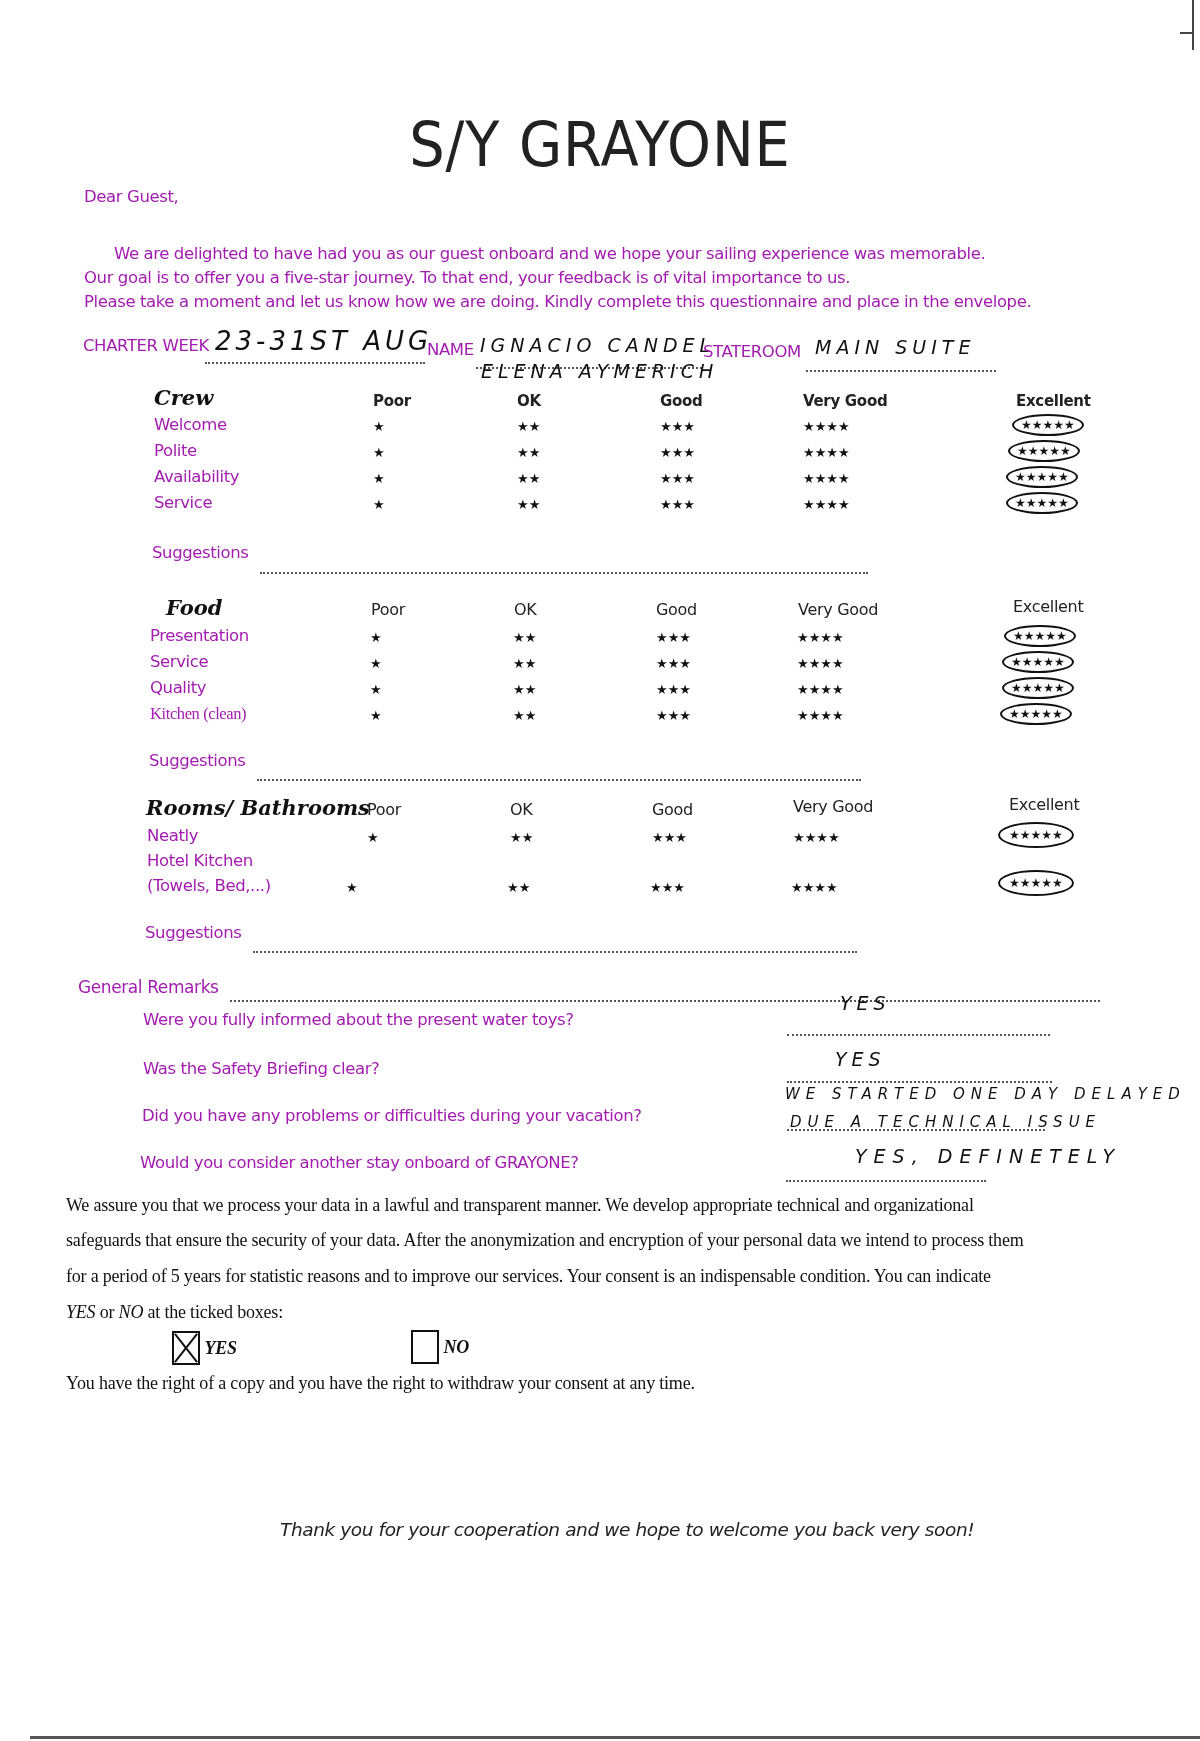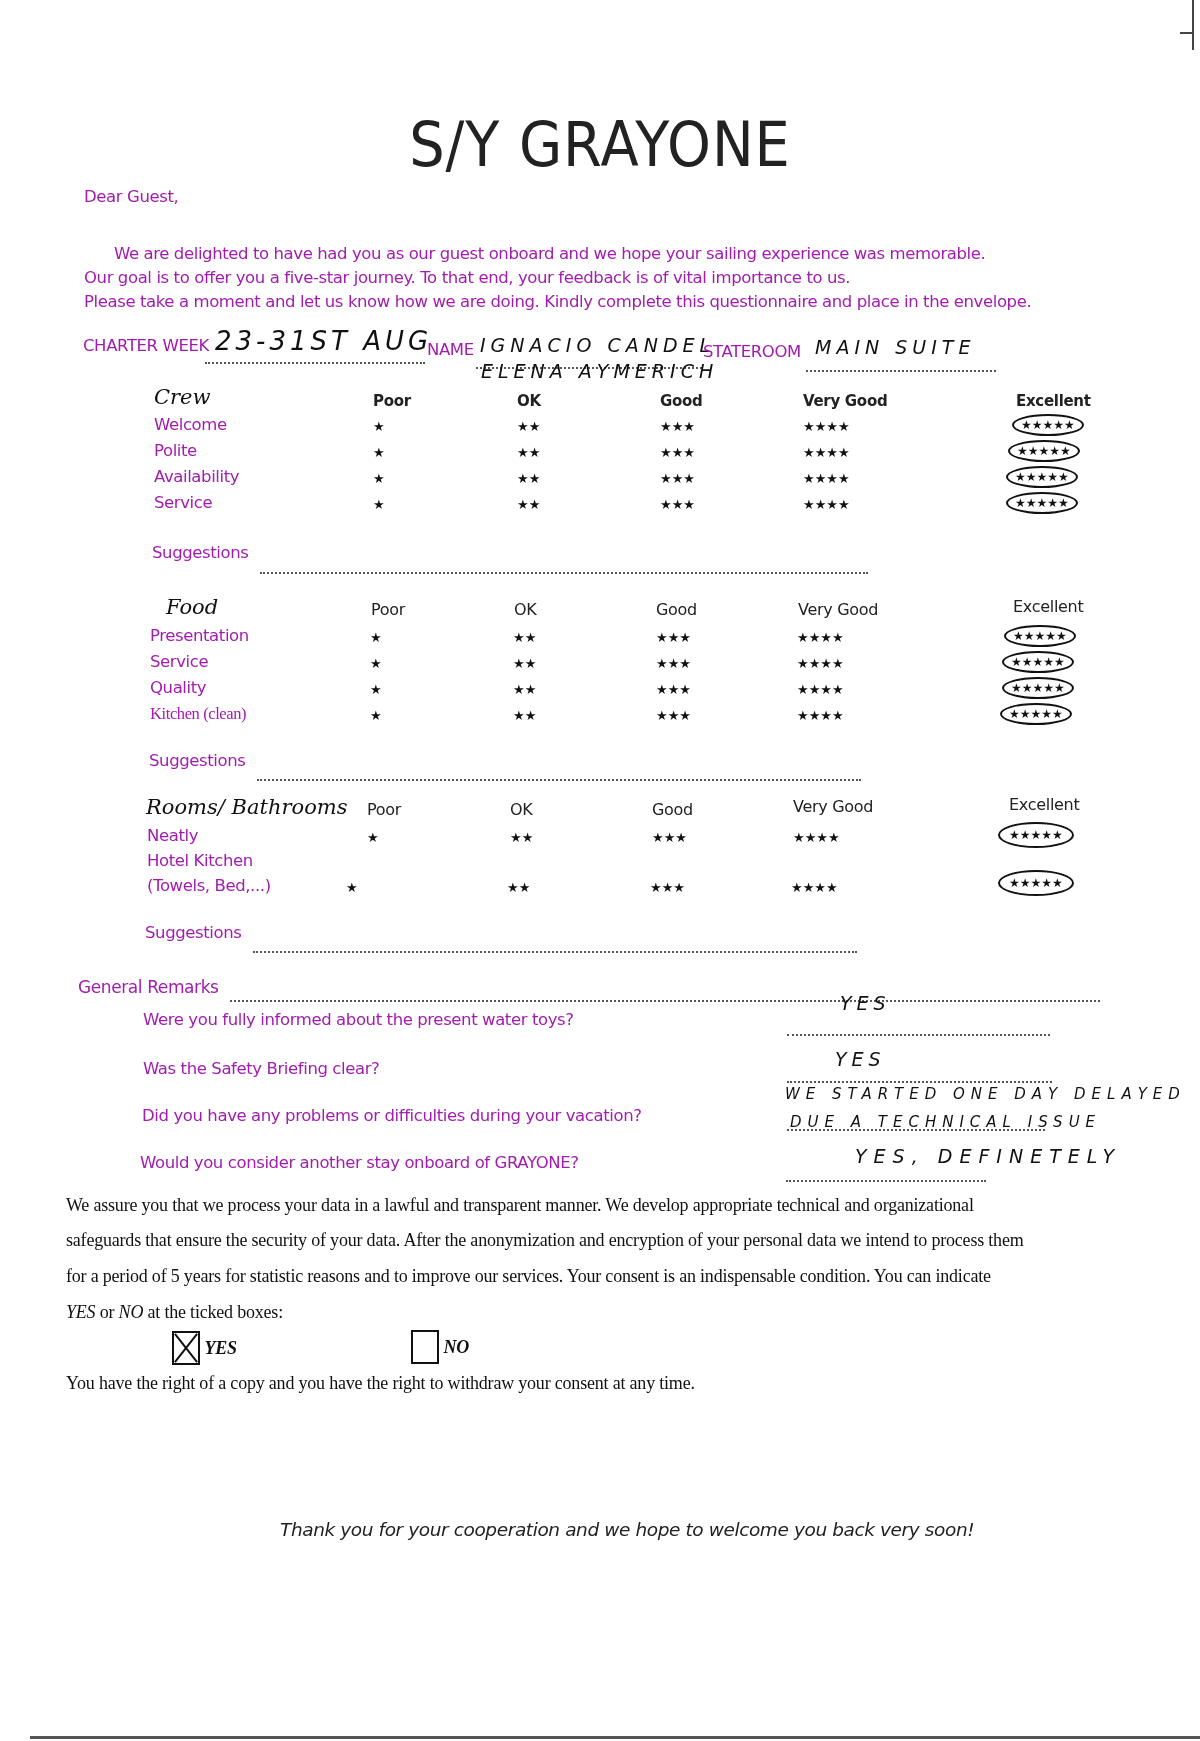--- a/index.html
+++ b/index.html
@@ -3,21 +3,21 @@
 <meta charset="utf-8">
 <style>
   html, body { margin:0; padding:0; }
   body { width:1200px; height:1741px; background:#ffffff; position:relative; overflow:hidden; color:#1a1a1a; font-family:"Liberation Sans", sans-serif; }
   .abs { position:absolute; white-space:nowrap; }
   .title { left:0; width:1200px; top:108px; text-align:center; font-size:62px; letter-spacing:1px; color:#222; font-family:"DejaVu Sans", sans-serif; transform:scaleX(0.9); }
   .sans { font-family:"DejaVu Sans", sans-serif; font-size:16.5px; letter-spacing:-0.4px; color:#a21caf; }
   .hand { font-family:"DejaVu Sans", sans-serif; font-style:italic; font-size:19px; letter-spacing:5px; color:#111; }
   .hand-lg { font-size:26px; letter-spacing:4px; }
   .dots { border-bottom:2px dotted #555; display:inline-block; height:1px; }
-  .section-title { font-family:"DejaVu Serif", serif; font-style:italic; font-weight:normal; font-size:21px; color:#111; }
+  .section-title { font-family:"DejaVu Serif", serif; font-style:italic; font-weight:bold; font-size:21px; color:#111; }
   .col-h { font-family:"DejaVu Sans", sans-serif; font-size:16px; color:#222; letter-spacing:-0.3px; }
   .col-h.bold { font-weight:bold; font-size:15px; }
   .star { font-size:13px; color:#111; letter-spacing:0px; font-family:"DejaVu Sans", sans-serif; }
   .excellent { display:inline-block; border:2px solid #111; border-radius:50%; padding:2px 7px; font-size:12px; color:#111; font-family:"DejaVu Sans", sans-serif; }
   .serif { font-family:"Liberation Serif", serif; font-size:18px; color:#111; letter-spacing:-0.2px; }
   .checkbox { display:inline-block; width:24px; height:30px; border:2px solid #111; vertical-align:middle; position:relative; }
   .checkbox.checked::before, .checkbox.checked::after { content:""; position:absolute; left:11px; top:-3px; width:2px; height:36px; background:#111; }
   .checkbox.checked::before { transform:rotate(38deg); }
   .checkbox.checked::after { transform:rotate(-38deg); }
   .thanks { font-family:"DejaVu Sans", sans-serif; font-style:italic; font-size:18.5px; color:#222; letter-spacing:-0.4px; }

